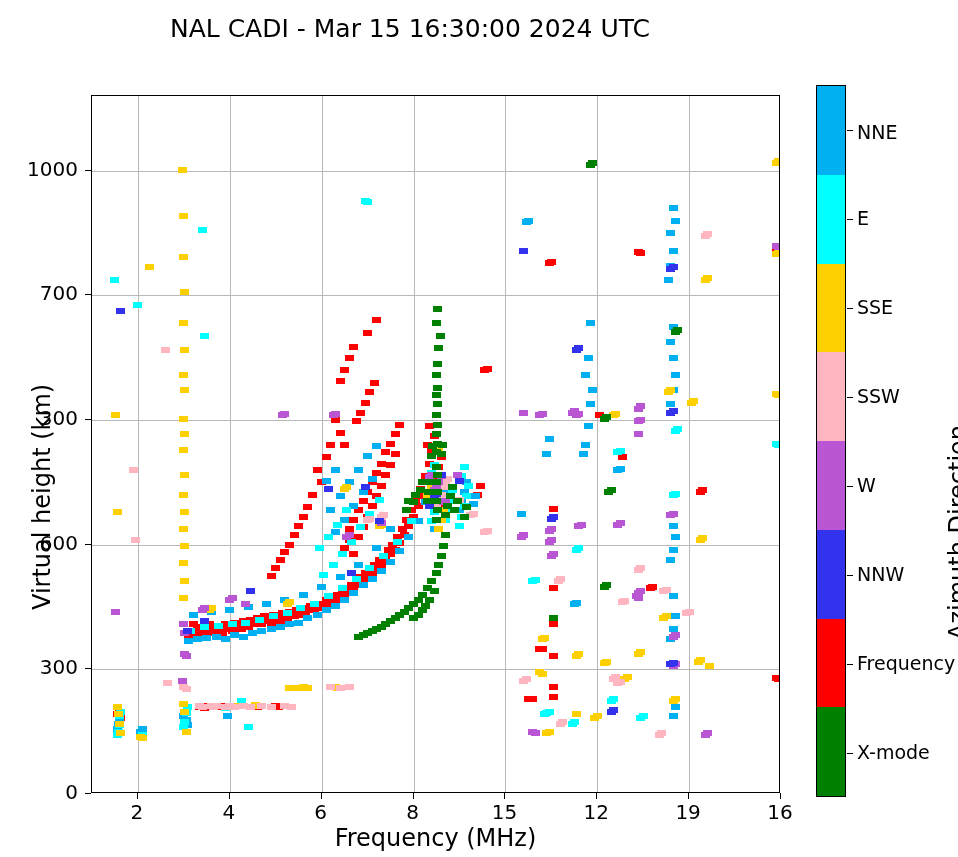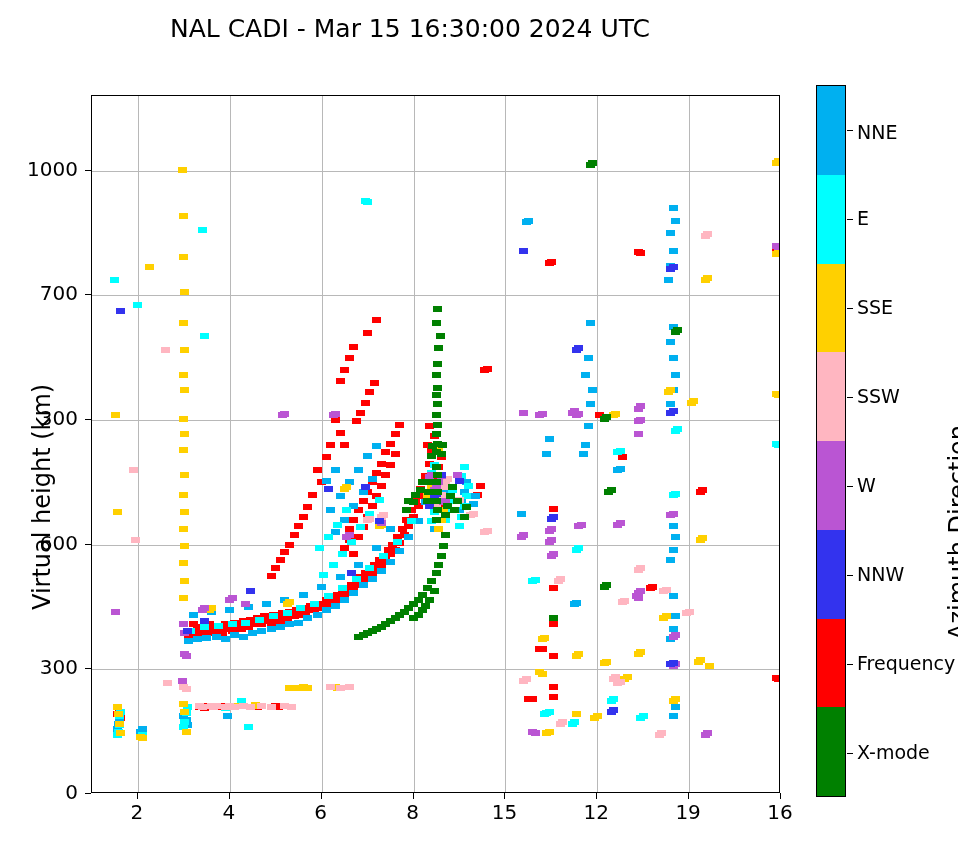--- a/index.html
+++ b/index.html
@@ -951,20 +951,21 @@
       <div class="tick-y" style="top: 543.714px;"></div>
       <div class="ticklabel-y" style="top: 543.714px;">600</div>
       <div class="tick-y" style="top: 419.071px;"></div>
       <div class="ticklabel-y" style="top: 419.071px;">300</div>
       <div class="tick-y" style="top: 294.429px;"></div>
       <div class="ticklabel-y" style="top: 294.429px;">700</div>
       <div class="tick-y" style="top: 169.786px;"></div>
       <div class="ticklabel-y" style="top: 169.786px;">1000</div>
     </div>
 
+  <div id="xlabel">Frequency (MHz)</div>
   <div id="ylabel">Virtual height (km)</div>
 
   <div id="colorbar">
       <div class="cb-seg" style="background: rgb(0, 176, 240);"></div>
       <div class="cb-seg" style="background: rgb(0, 255, 255);"></div>
       <div class="cb-seg" style="background: rgb(255, 208, 0);"></div>
       <div class="cb-seg" style="background: rgb(255, 182, 193);"></div>
       <div class="cb-seg" style="background: rgb(186, 85, 211);"></div>
       <div class="cb-seg" style="background: rgb(51, 51, 238);"></div>
       <div class="cb-seg" style="background: rgb(255, 0, 0);"></div>

